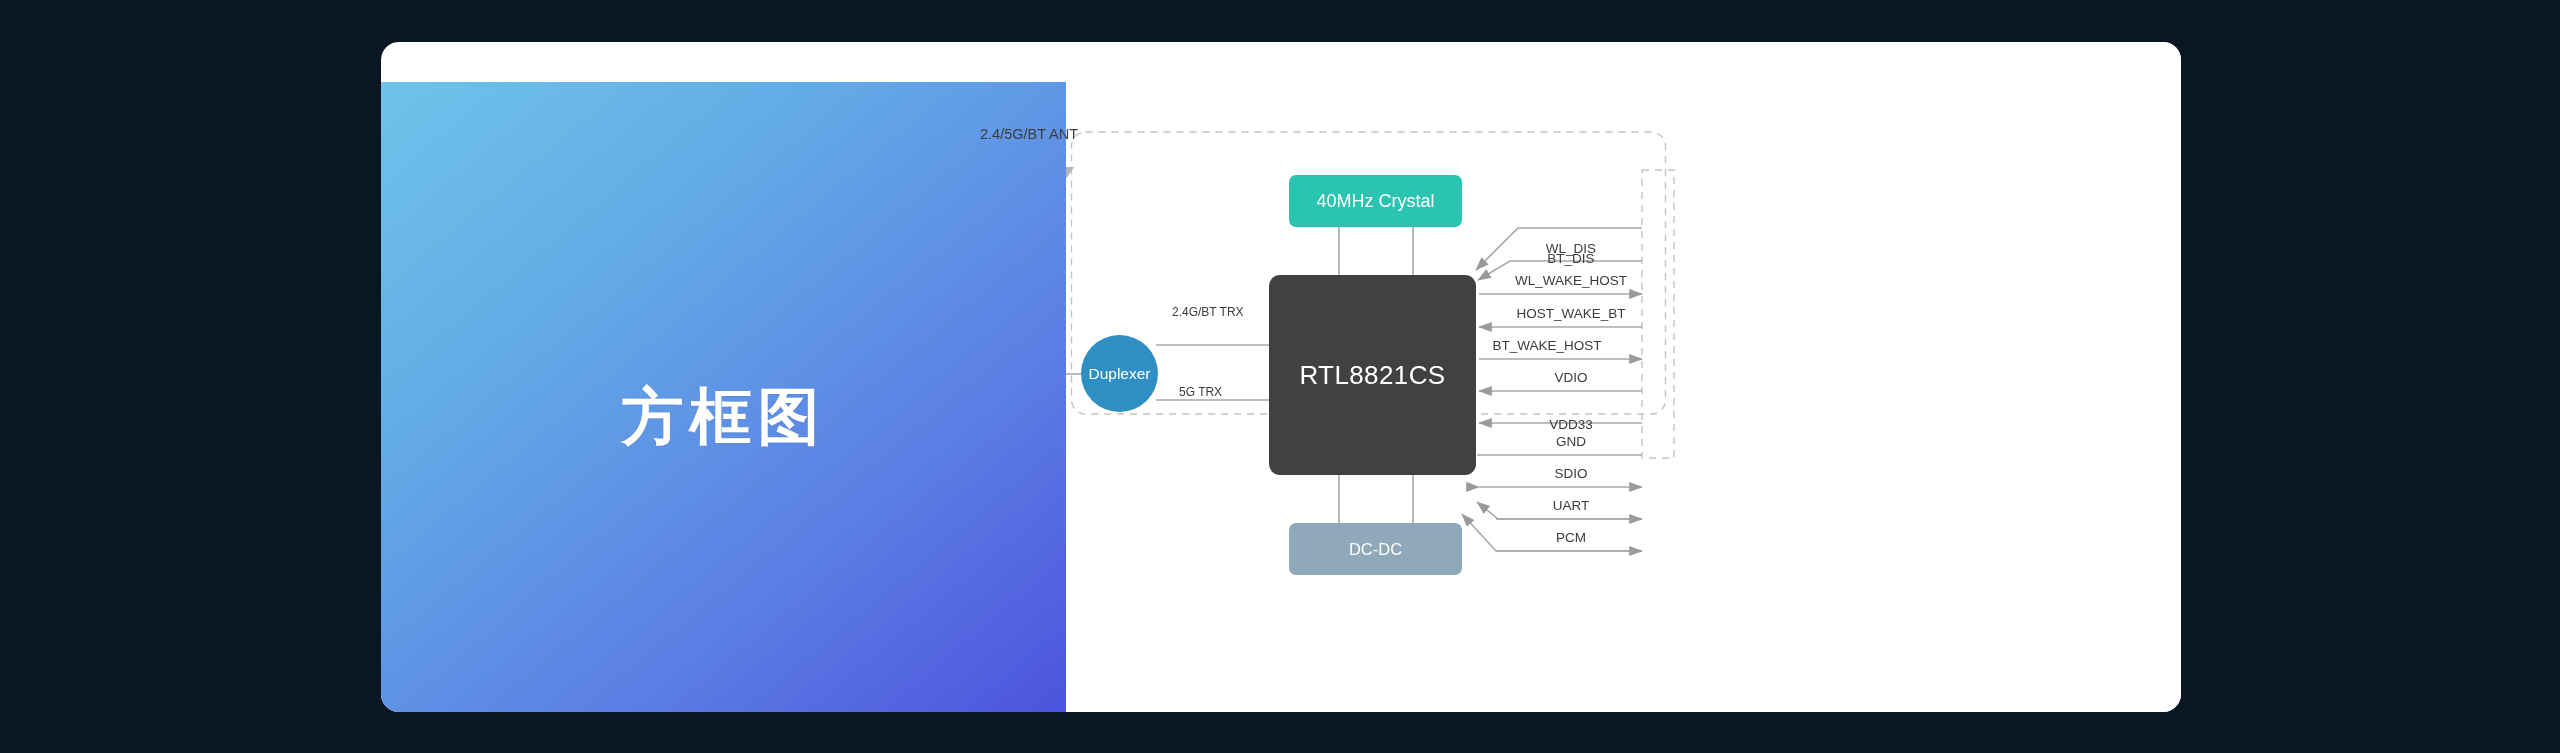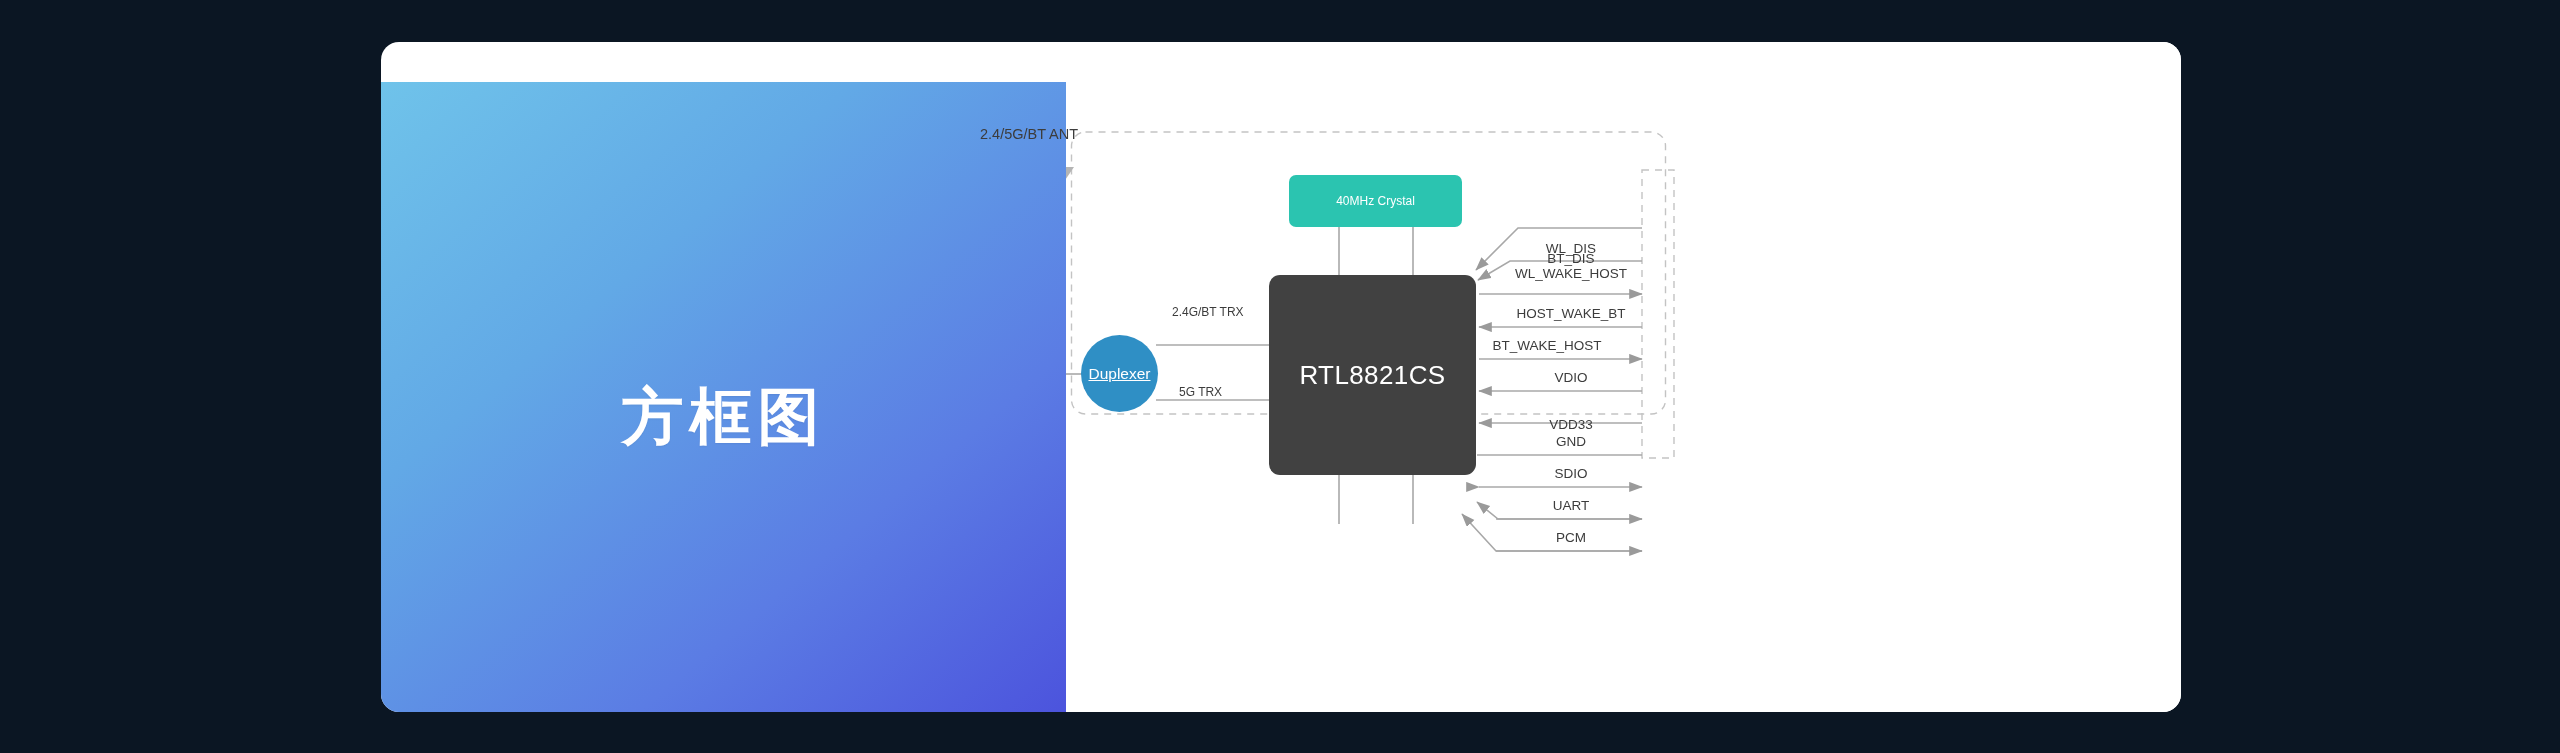--- a/index.html
+++ b/index.html
@@ -32,27 +32,27 @@
   .diagram-pane{position:relative;flex:1 1 auto;height:100%;background:#fff;}
 
   
   .diagram{position:absolute;left:0;top:0;width:1115px;height:670px;}
   .diagram svg{position:absolute;left:0;top:0;}
 
   .node{position:absolute;display:flex;align-items:center;justify-content:center;
         color:#ffffff;text-align:center;box-sizing:border-box;}
 
   .n-crystal{left:223px;top:133px;width:173px;height:52px;background:#2bc4b0;
-             border-radius:7px;font-size:12px;}
+             border-radius:7px;font-size:18px;}
   .n-chip{left:203px;top:233px;width:207px;height:200px;background:#414141;
           border-radius:11px;font-size:26px;letter-spacing:.4px;}
   .n-dcdc{left:223px;top:481px;width:173px;height:52px;background:#8fa9bb;
           border-radius:7px;font-size:16.5px;}
   .n-duplexer{left:15px;top:293px;width:77px;height:77px;background:#2f8fc5;
-              border-radius:50%;font-size:15.5px;text-decoration:underline;}
+              border-radius:50%;font-size:15.5px;}
 
   .lbl{position:absolute;color:#3c3c3c;font-size:12px;white-space:nowrap;}
   .lbl-ant{left:-86px;top:84px;font-size:14.5px;}
   .lbl-24{left:106px;top:263px;}
   .lbl-5g{left:113px;top:343px;}
 
   .sig{position:absolute;font-size:13.5px;color:#3c3c3c;white-space:nowrap;
        text-align:center;width:210px;}
 </style>
 </head>
@@ -123,32 +123,35 @@
         </svg>
 
         <div class="node n-crystal">
           <span>40MHz Crystal</span>
         </div>
 
         <div class="node n-chip">
           <span>RTL8821CS</span>
         </div>
 
+        <div class="node n-dcdc">
+          <span>DC-DC</span>
+        </div>
 
         <div class="node n-duplexer">
           <span>Duplexer</span>
         </div>
 
         <div class="lbl lbl-ant">2.4/5G/BT ANT</div>
         <div class="lbl lbl-24">2.4G/BT TRX</div>
         <div class="lbl lbl-5g">5G TRX</div>
 
         <div class="sig" style="left:400px;top:166px;margin-top:43px;">BT_DIS</div>
         <div class="sig" style="left:400px;top:199px;">WL_DIS</div>
-        <div class="sig" style="left:400px;top:224px;">WL_WAKE_HOST</div>
+        <div class="sig" style="left:400px;top:231px;">WL_WAKE_HOST</div>
         <div class="sig" style="left:400px;top:264px;">HOST_WAKE_BT</div>
         <div class="sig" style="left:376px;top:296px;">BT_WAKE_HOST</div>
         <div class="sig" style="left:400px;top:328px;">VDIO</div>
         <div class="sig" style="left:400px;top:360px;margin-top:15px;">VDD33</div>
         <div class="sig" style="left:400px;top:392px;">GND</div>
         <div class="sig" style="left:400px;top:424px;">SDIO</div>
         <div class="sig" style="left:400px;top:456px;">UART</div>
         <div class="sig" style="left:400px;top:488px;">PCM</div>
 
       </div>

